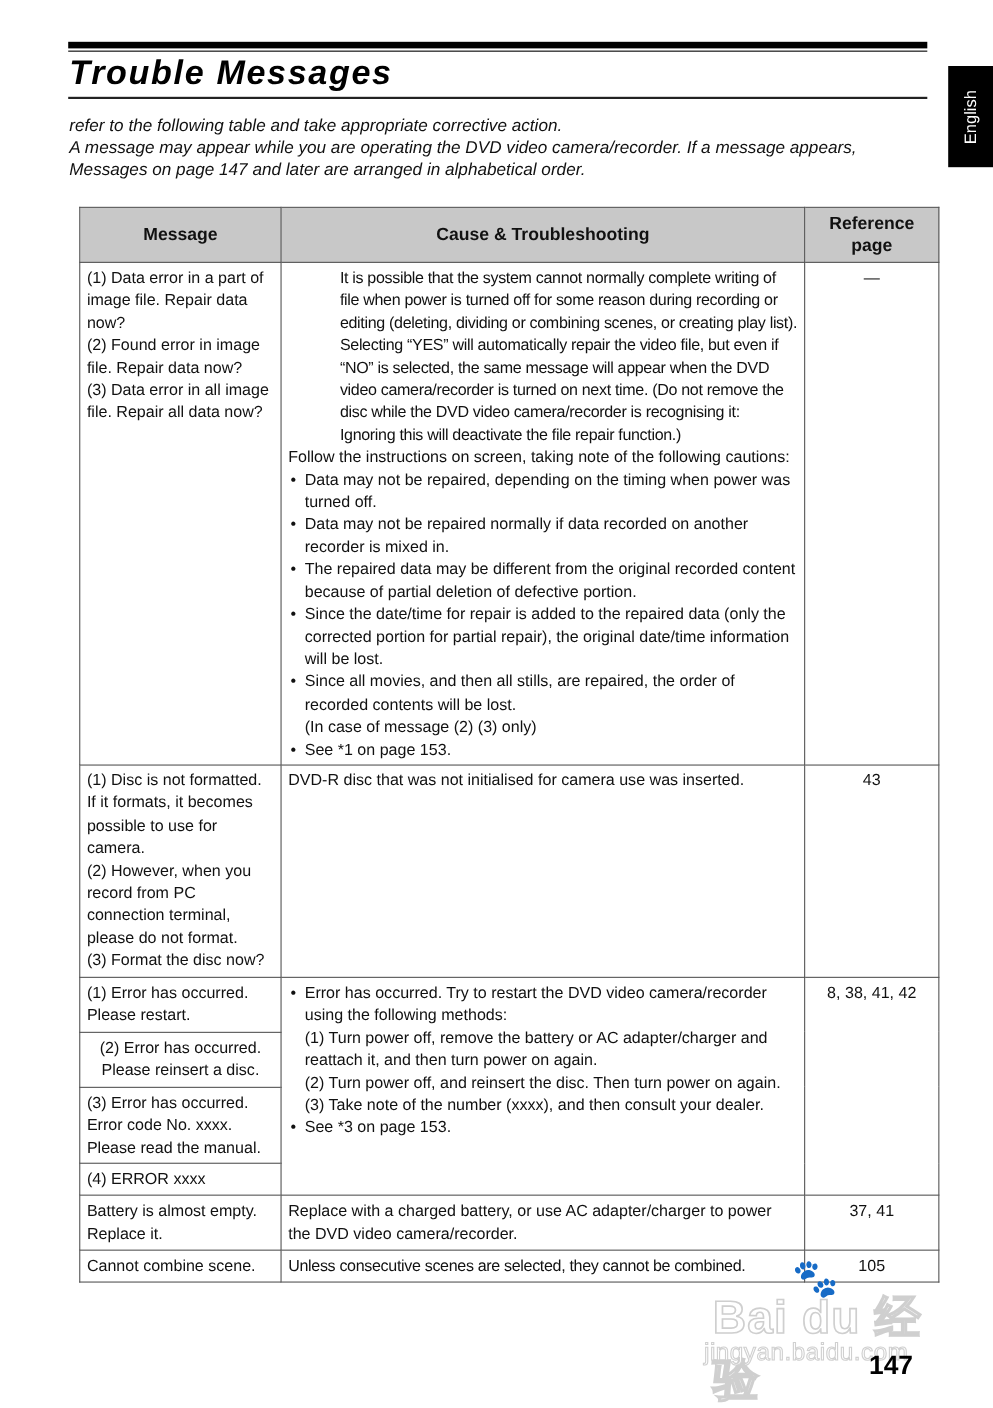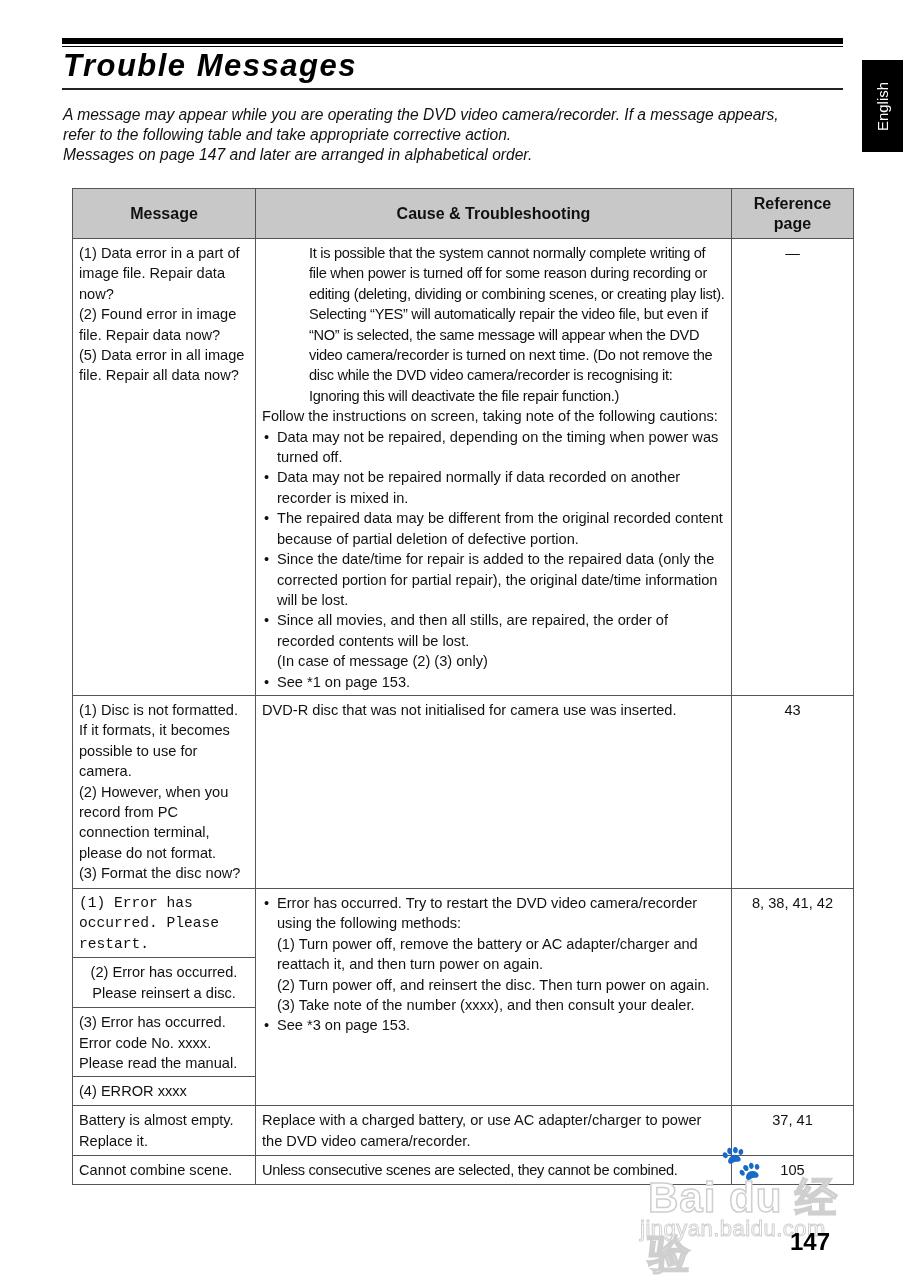--- a/index.html
+++ b/index.html
@@ -43,22 +43,22 @@
 <div class="top-rule-thick"></div>
 <div class="top-rule-thin"></div>
 <h1 class="page-title">Trouble Messages</h1>
 <div class="title-rule"></div>
 
 <div class="lang-tab">
   <span>English</span>
 </div>
 
 <div class="intro">
+  <div>refer to the following table and take appropriate corrective action.</div>
   <div>A message may appear while you are operating the DVD video camera/recorder. If a message appears,</div>
-  <div>refer to the following table and take appropriate corrective action.</div>
   <div>Messages on page 147 and later are arranged in alphabetical order.</div>
 </div>
 
 <table class="trouble">
   <colgroup>
       <col class="c1">
       <col class="c2">
       <col class="c3">
     </colgroup>
   <thead>
@@ -67,21 +67,21 @@
       <th>Cause &amp; Troubleshooting</th>
       <th>Reference page</th>
     </tr>
   </thead>
   <tbody>
 
     <tr>
       <td>
         <div>(1) Data error in a part of image file. Repair data now?</div>
         <div>(2) Found error in image file. Repair data now?</div>
-        <div>(5) Data error in all image file. Repair all data now?</div>
+        <div>(3) Data error in all image file. Repair all data now?</div>
       </td>
       <td>
         <div class="tight">It is possible that the system cannot normally complete writing of file when power is turned off for some reason during recording or editing (deleting, dividing or combining scenes, or creating play list). Selecting “YES” will automatically repair the video file, but even if “NO” is selected, the same message will appear when the DVD video camera/recorder is turned on next time. (Do not remove the disc while the DVD video camera/recorder is recognising it: Ignoring this will deactivate the file repair function.)</div>
         <div>Follow the instructions on screen, taking note of the following cautions:</div>
         <div class="bullet">Data may not be repaired, depending on the timing when power was turned off.</div>
         <div class="bullet">Data may not be repaired normally if data recorded on another recorder is mixed in.</div>
         <div class="bullet">The repaired data may be different from the original recorded content because of partial deletion of defective portion.</div>
         <div class="bullet">Since the date/time for repair is added to the repaired data (only the corrected portion for partial repair), the original date/time information will be lost.</div>
         <div class="bullet">Since all movies, and then all stills, are repaired, the order of recorded contents will be lost.</div>
         <div class="indent">(In case of message (2) (3) only)</div>
@@ -94,21 +94,21 @@
       <td>
         <div>(1) Disc is not formatted. If it formats, it becomes possible to use for camera.</div>
         <div>(2) However, when you record from PC connection terminal, please do not format.</div>
         <div>(3) Format the disc now?</div>
       </td>
       <td>DVD-R disc that was not initialised for camera use was inserted.</td>
       <td class="ref">43</td>
     </tr>
 
     <tr>
-      <td style="height:50px;font-family:Liberation Mono, monospace;">(1) Error has occurred. Please restart.</td>
+      <td style="height:50px;">(1) Error has occurred. Please restart.</td>
       <td rowspan="4">
         <div class="bullet">Error has occurred. Try to restart the DVD video camera/recorder using the following methods:</div>
         <div class="indent">(1) Turn power off, remove the battery or AC adapter/charger and reattach it, and then turn power on again.</div>
         <div class="indent">(2) Turn power off, and reinsert the disc. Then turn power on again.</div>
         <div class="indent">(3) Take note of the number (xxxx), and then consult your dealer.</div>
         <div class="bullet">See *3 on page 153.</div>
       </td>
       <td rowspan="4" class="ref">8, 38, 41, 42</td>
     </tr>
     <tr>

